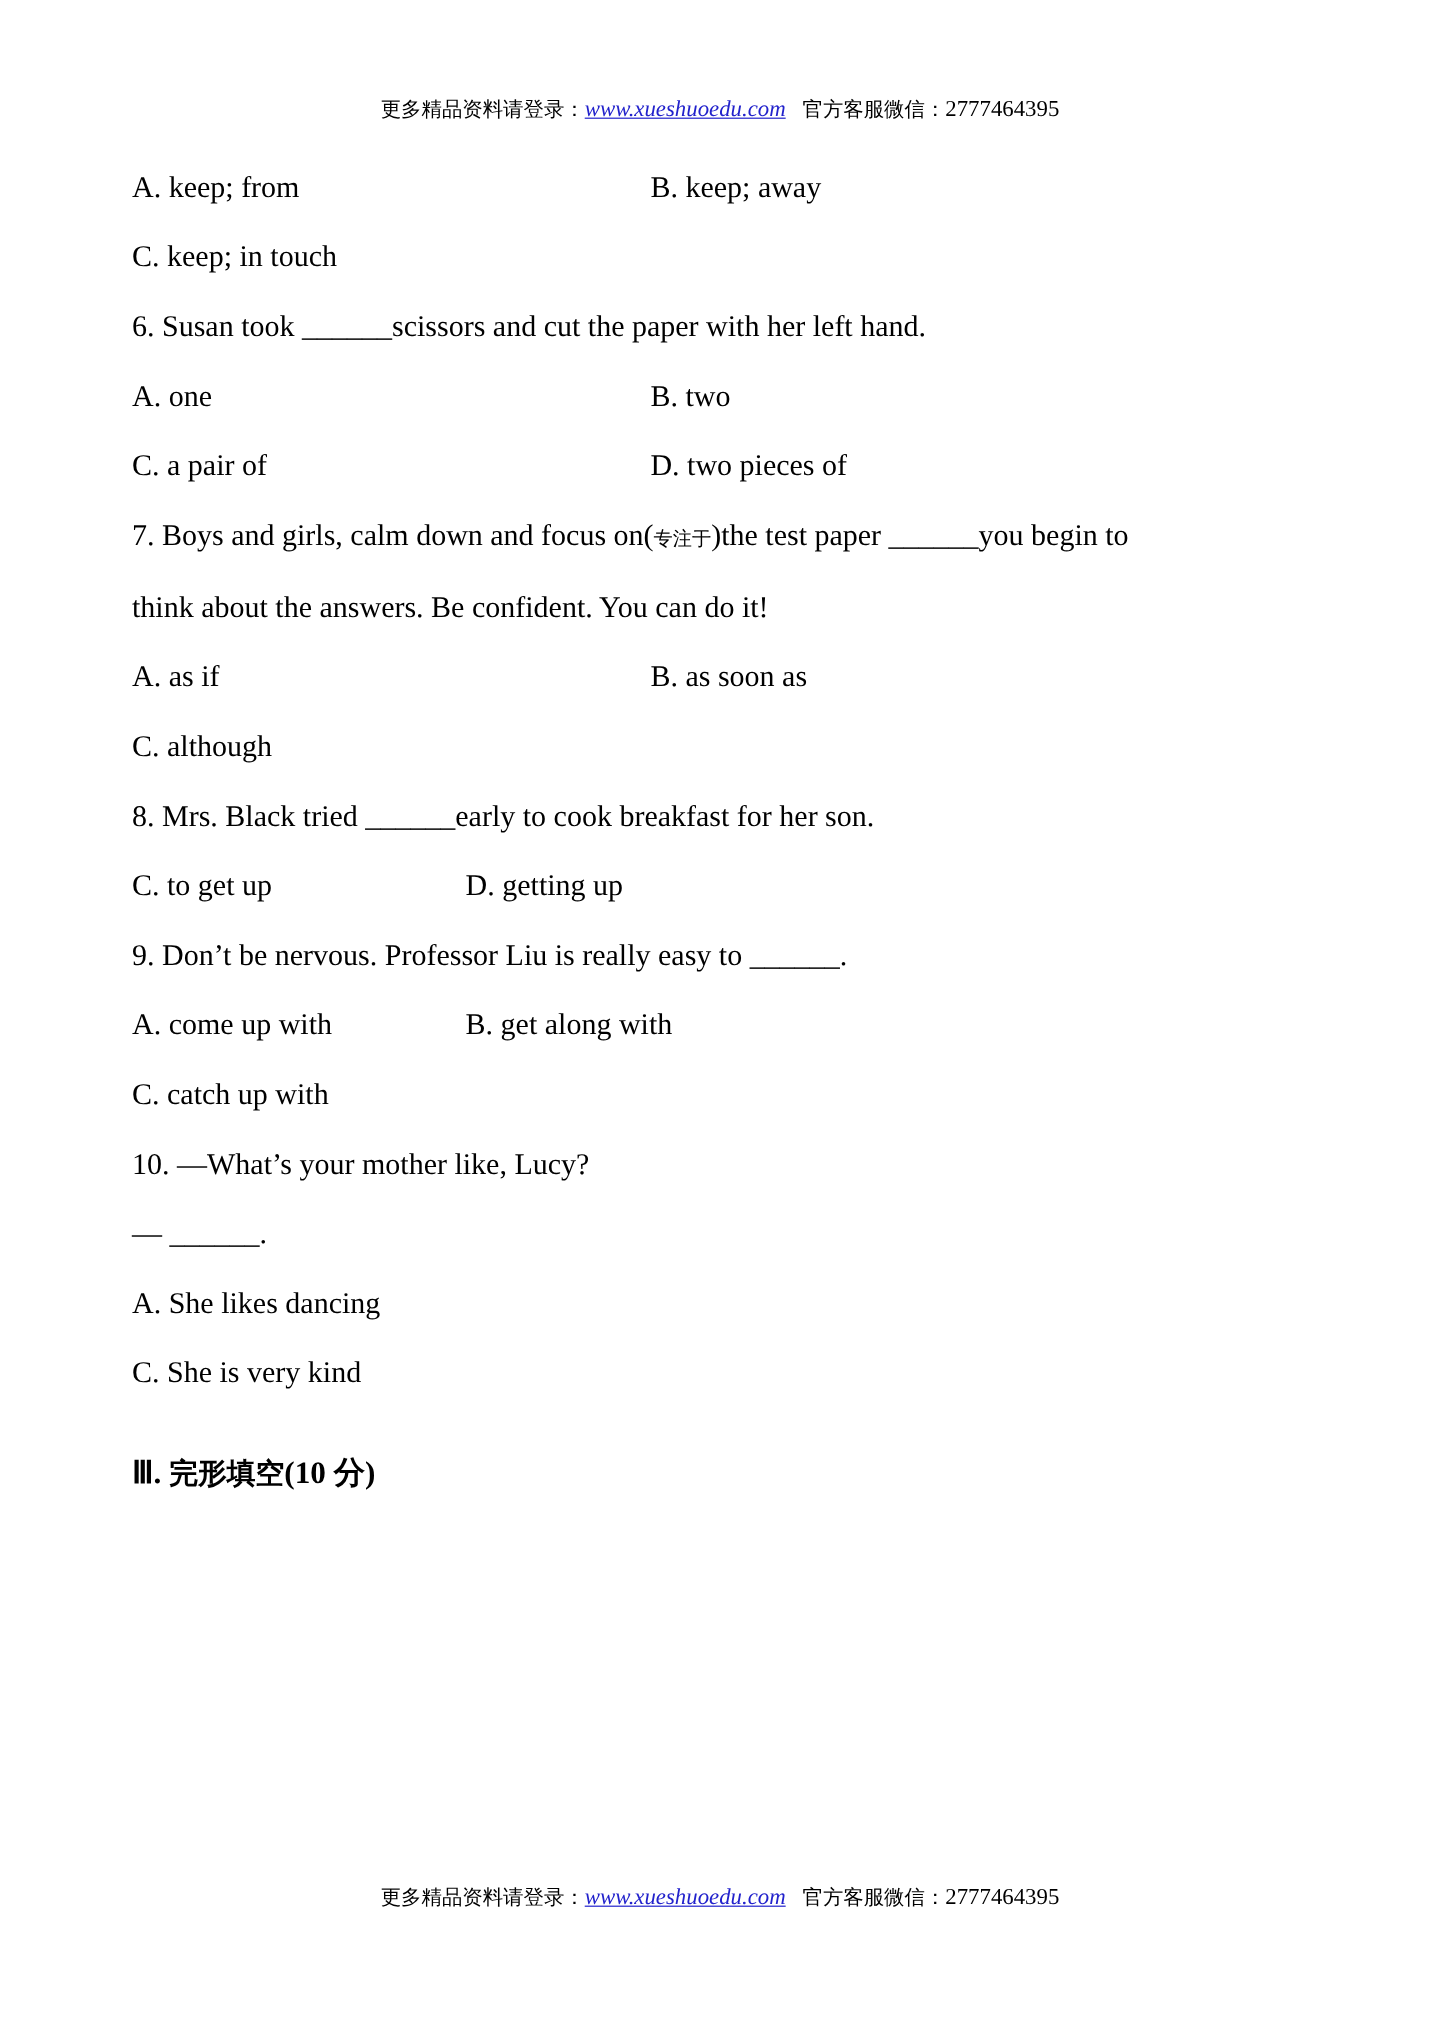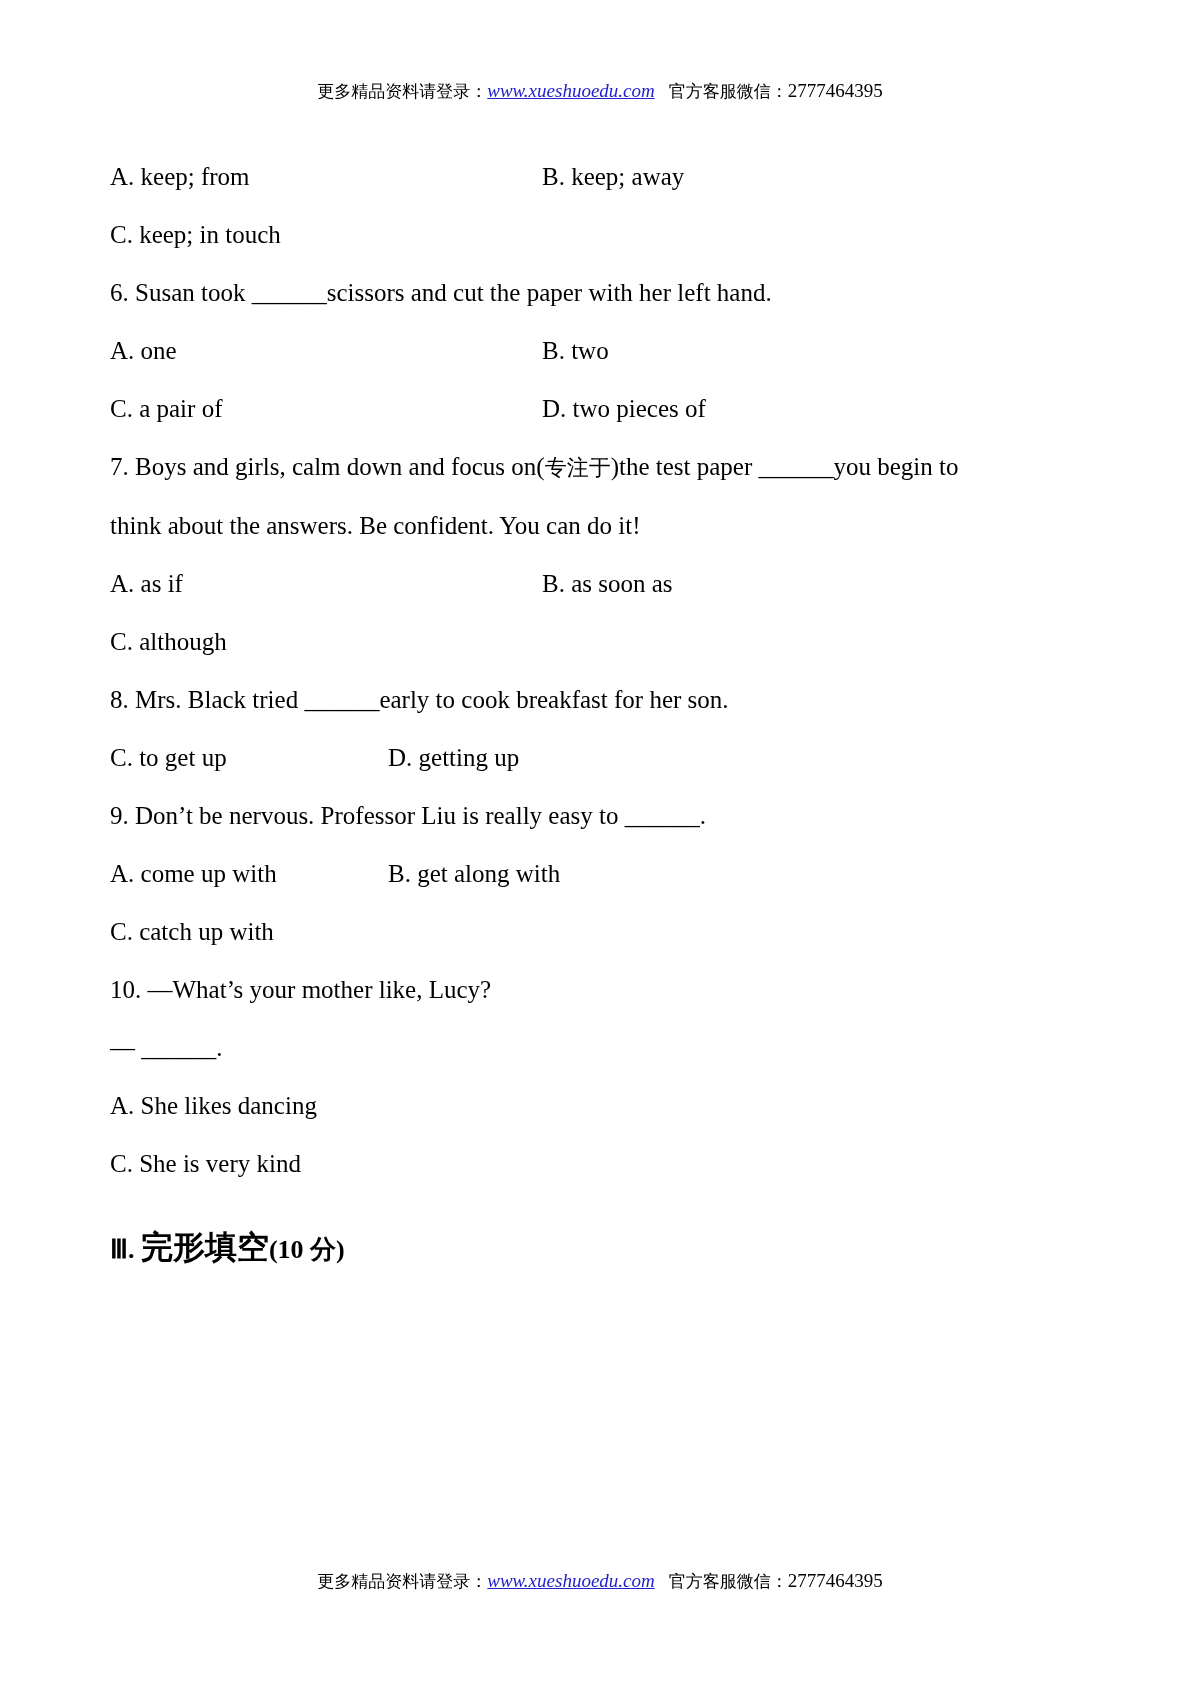--- a/index.html
+++ b/index.html
@@ -40,21 +40,21 @@
     color: #2222cc;
     text-decoration: underline;
     font-family: "Liberation Serif", serif;
     font-style: italic;
   }
   .header .gap, .footer .gap { display: inline-block; width: 14px; }
 
   .content {
     position: absolute;
     left: 110px;
-    top: 148px;
+    top: 128px;
     width: 990px;
   }
   .qtext {
     font-size: 25px;
     line-height: 58px;
   }
   .opt-row {
     display: block;
     position: relative;
     height: 58px;
@@ -64,36 +64,36 @@
   .opt {
     position: absolute;
     top: 0;
     white-space: pre;
   }
   .col1 { left: 0px; }
   .col2-wide { left: 432px; }
   .col2-narrow { left: 278px; }
   .cnsp {
     font-family: "DejaVu Sans", sans-serif;
-    font-size: 22px;
+    font-size: 16px;
   }
   .sec-title {
     margin-top: 30px;
     font-size: 26px;
     font-weight: bold;
     line-height: 48px;
   }
   .sec-title .rom {
     font-family: "Liberation Serif", serif;
     font-weight: bold;
   }
   .sec-title .cnb {
     font-family: Liberation Serif, serif;
     font-weight: bold;
-    font-size: 32px;
+    font-size: 24px;
   }
 </style>
 </head>
 <body>
 
 <div class="page">
 
   <div class="header">
     <span class="cn">更多精品资料请登录：</span><a href="#">www.xueshuoedu.com</a><span class="gap"></span><span class="cn">官方客服微信：</span><span>2777464395</span>
   </div>

